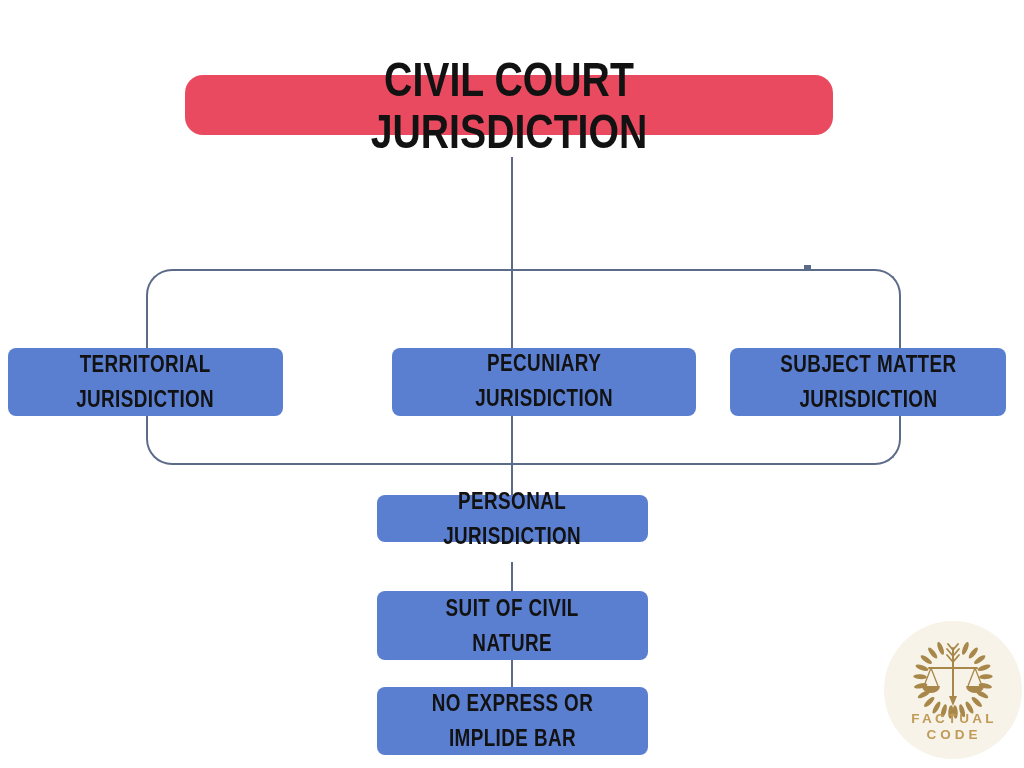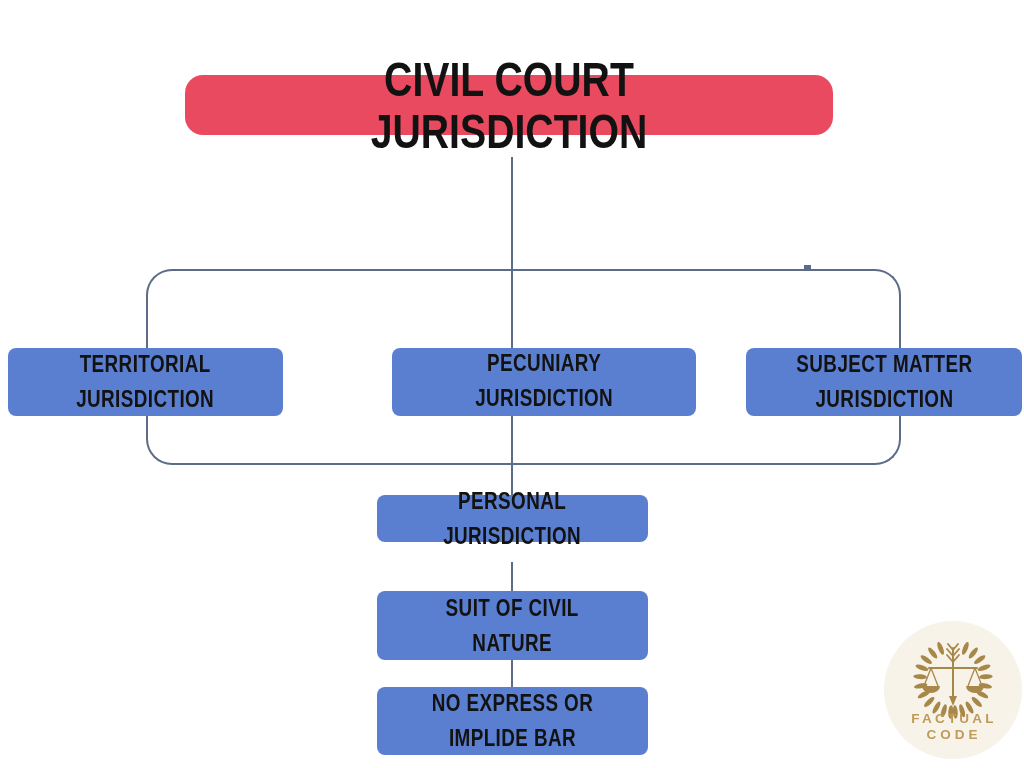--- a/index.html
+++ b/index.html
@@ -35,21 +35,21 @@
   }
   .title-box{
     left:185px;top:75px;width:648px;height:60px;border-radius:18px;
     background:var(--title-bg);
   }
   .title-box .node-label{
     font-size:49px;line-height:52px;transform:scaleX(0.80);letter-spacing:0;
   }
   .box-territorial{left:8px;top:348px;width:275px;height:68px;}
   .box-pecuniary{left:392px;top:348px;width:304px;height:68px;align-items:flex-end;}
-  .box-subject{left:730px;top:348px;width:276px;height:68px;margin-left:16px;}
+  .box-subject{left:730px;top:348px;width:276px;height:68px;}
   .box-personal{left:377px;top:495px;width:271px;height:47px;}
   .box-suit{left:377px;top:591px;width:271px;height:69px;}
   .box-nobar{left:377px;top:687px;width:271px;height:68px;}
   
   .logo{position:absolute;left:883px;top:616px;width:140px;height:148px;z-index:1;font-weight:bold;}
   .logo svg{display:block;width:100%;height:100%;}
   .logo text{font-family:"Liberation Sans",sans-serif;}
 </style>
 </head>
 <body>

